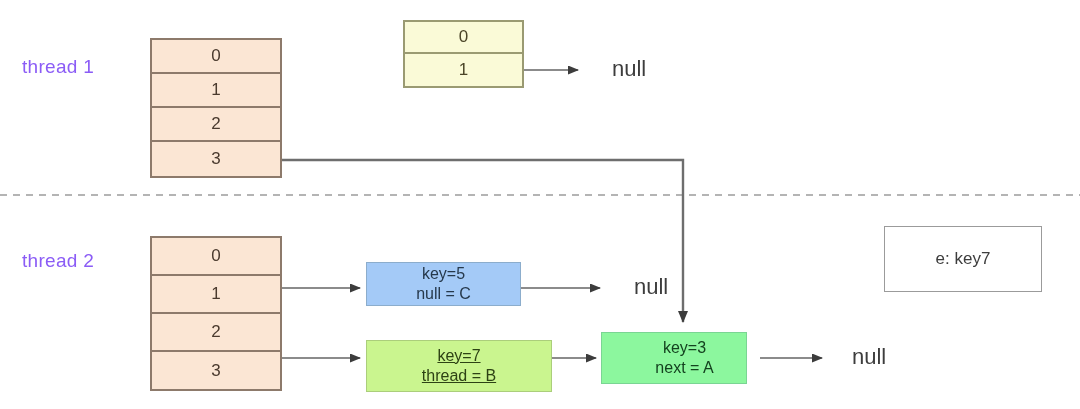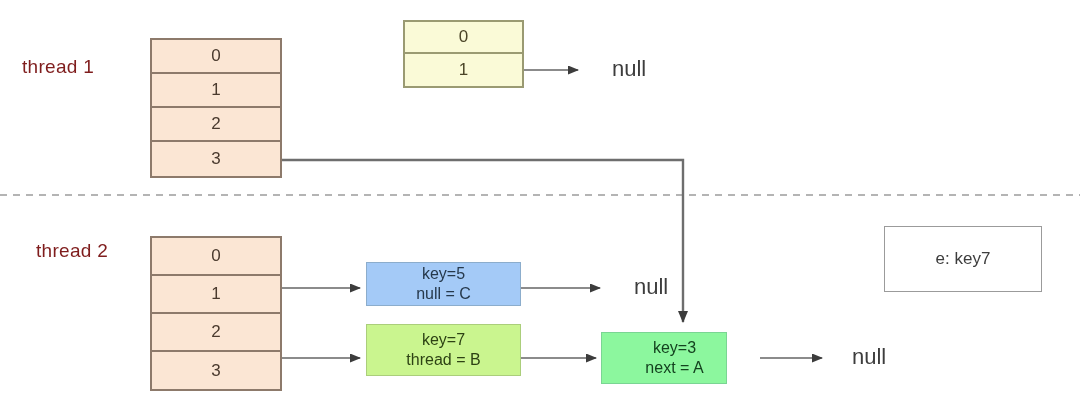--- a/index.html
+++ b/index.html
@@ -52,21 +52,21 @@
     color:#23333f;
     border:1px solid rgba(120,150,170,.55);
   }
   .node .l1,.node .l2{white-space:nowrap;}
   .node-blue{background:#a4caf7;color:#26394c;}
   .node-lime{background:#caf58f;color:#2d4214;border-color:rgba(150,180,110,.6);}
   .node-green{background:#8cf79e;color:#14421f;border-color:rgba(110,190,140,.6);}
 
   
   .tlabel{
-    position:absolute;font-size:19px;color:#7f1d1d;
+    position:absolute;font-size:19px;color:#8b5cf6;
     letter-spacing:.3px;white-space:nowrap;
   }
   .nulltext{
     position:absolute;font-size:22px;color:#3d3d3d;white-space:nowrap;margin-left:20px;
   }
 
   
   .legend{
     position:absolute;
     border:1.5px solid #9b9b9b;
@@ -124,41 +124,41 @@
     <div class="bucket-row" style="height:34px;border-bottom:none;">3</div>
   </div>
 
   <div class="yellow-box" style="left:403px;top:20px;width:121px;height:68px;">
     <div class="yellow-row" style="height:32px;">0</div>
     <div class="yellow-row" style="height:32px;border-bottom:none;">1</div>
   </div>
 
   <div class="nulltext" style="left:592px;top:56px;">null</div>
 
-  <div class="tlabel" style="left:22px;top:240px;margin-left:14px;">thread 2</div>
+  <div class="tlabel" style="left:22px;top:250px;">thread 2</div>
 
   <div class="bucket-table" style="left:150px;top:236px;width:132px;height:155px;">
     <div class="bucket-row" style="height:38px;">0</div>
     <div class="bucket-row" style="height:38px;">1</div>
     <div class="bucket-row" style="height:38px;">2</div>
     <div class="bucket-row" style="height:37px;border-bottom:none;">3</div>
   </div>
 
   <div class="node node-blue" style="left:366px;top:262px;width:155px;height:44px;">
     <div class="l1">key=5</div>
     <div class="l2">null = C</div>
   </div>
   <div class="nulltext" style="left:614px;top:274px;">null</div>
 
-  <div class="node node-lime" style="left:366px;top:324px;width:155px;height:52px;">
+  <div class="node node-lime" style="left:366px;top:340px;width:186px;height:52px;text-decoration:underline;">
     <div class="l1">key=7</div>
     <div class="l2">thread = B</div>
   </div>
 
-  <div class="node node-green" style="left:601px;top:332px;width:126px;height:52px;padding-left:21px;">
+  <div class="node node-green" style="left:601px;top:332px;width:146px;height:52px;padding-left:21px;">
     <div class="l1">key=3</div>
     <div class="l2">next = A</div>
   </div>
 
   <div class="nulltext" style="left:832px;top:344px;">null</div>
 
   <div class="legend" style="left:884px;top:226px;width:158px;height:66px;">
     <div>e: key7</div>
   </div>
 

